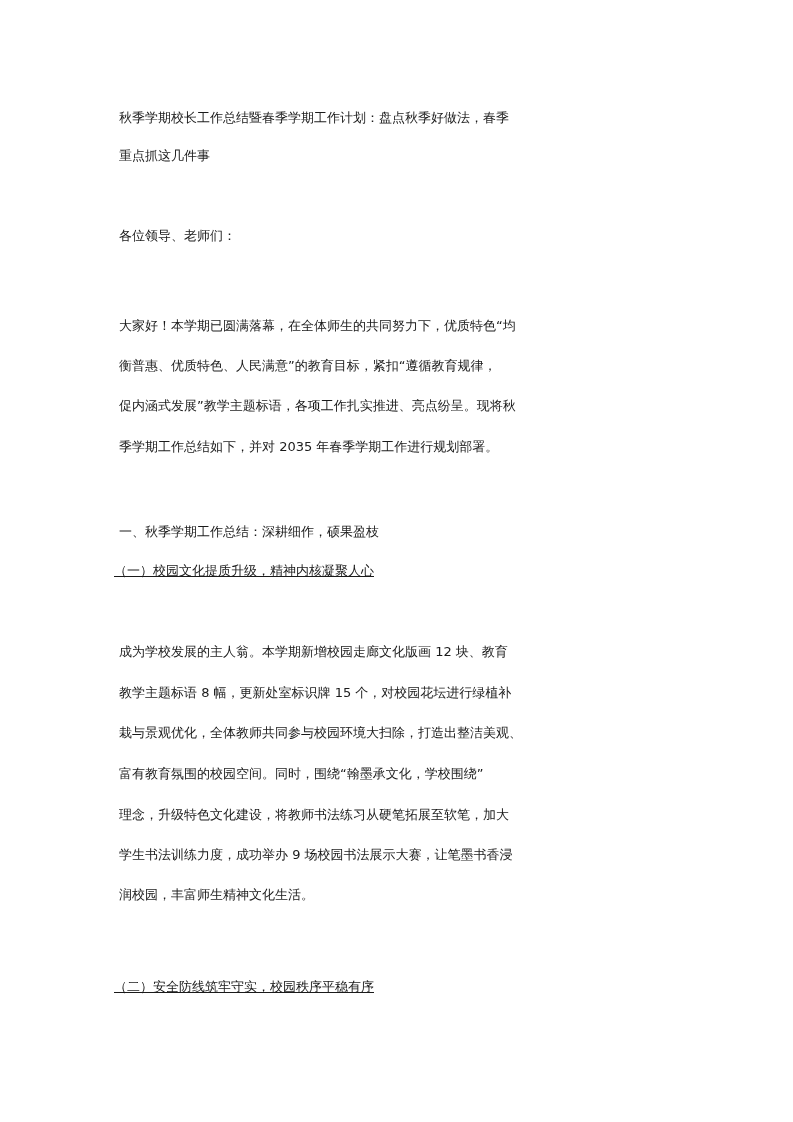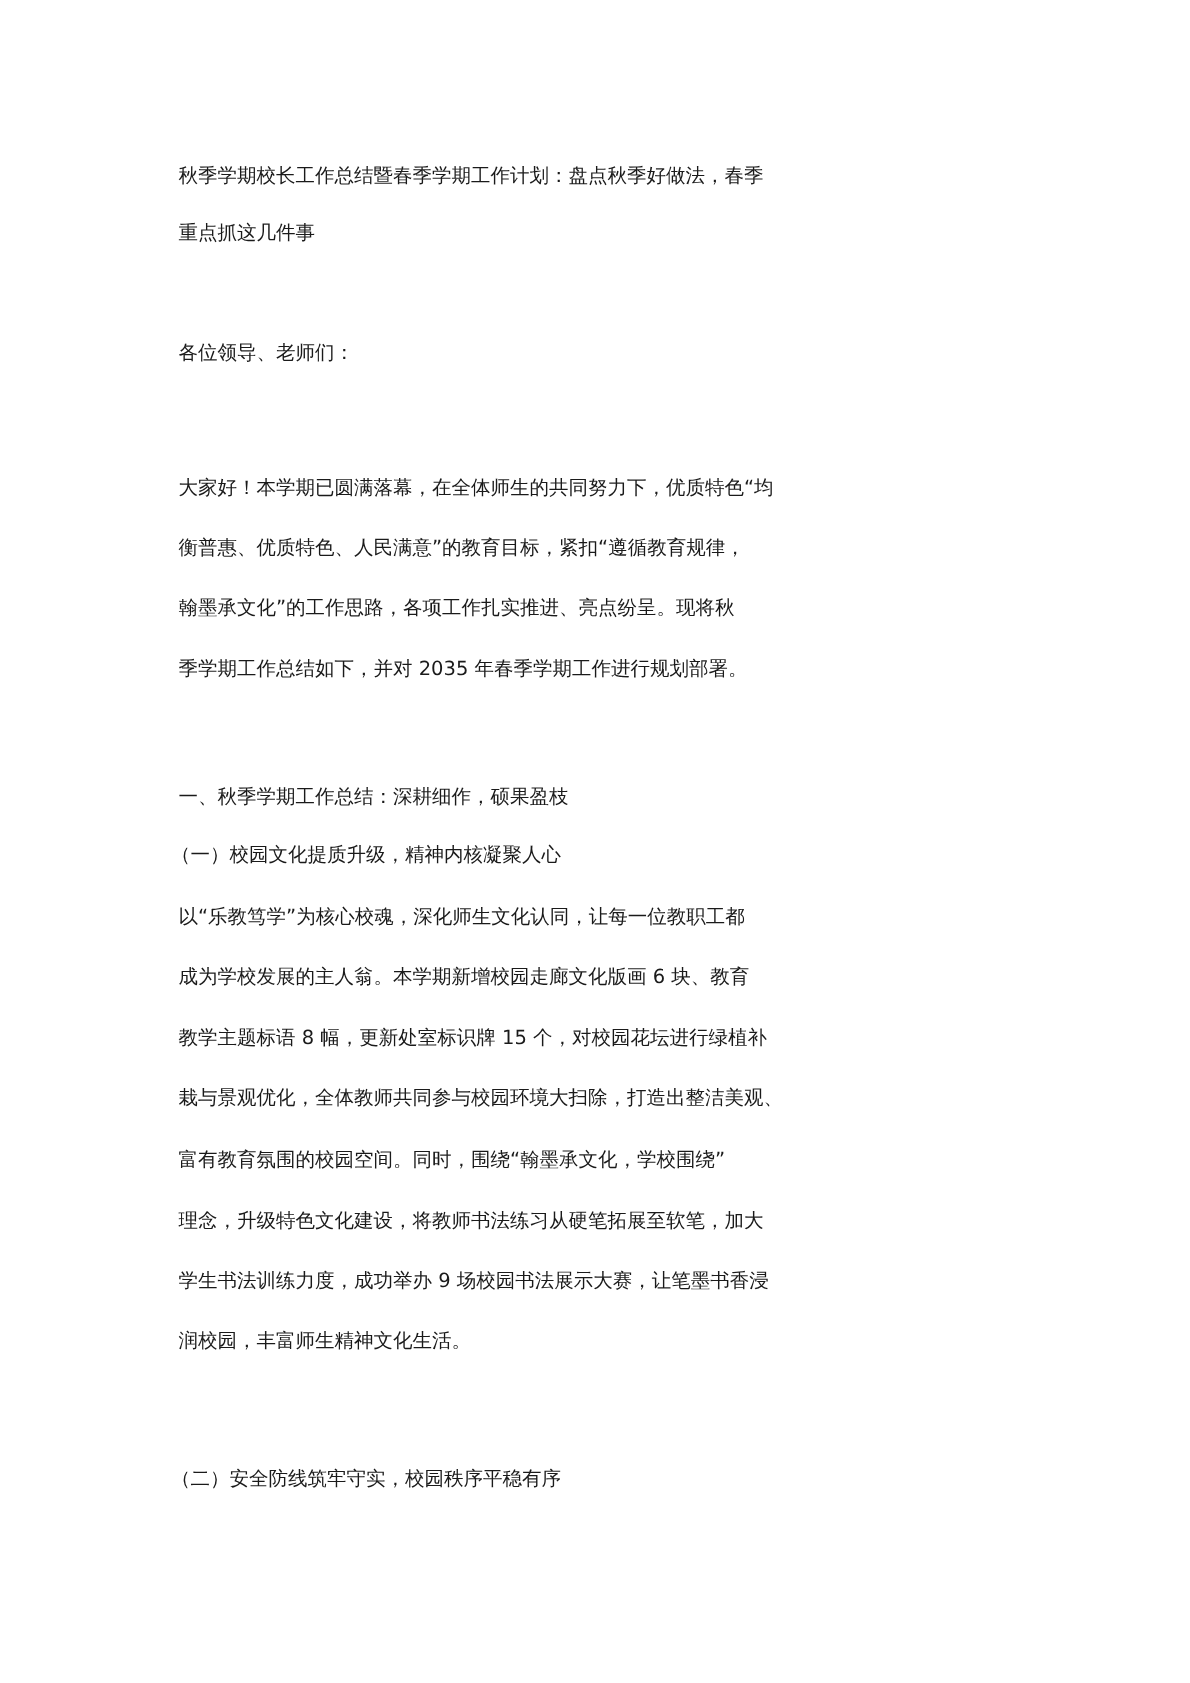--- a/index.html
+++ b/index.html
@@ -23,42 +23,41 @@
     background: #ffffff;
   }
   .line {
     position: absolute;
     left: 119px;
     font-size: 13px;
     line-height: 22px;
     white-space: nowrap;
     letter-spacing: 0px;
   }
-  .sub { left: 114px; }
+  .sub { left: 114px; text-decoration: underline; }
 </style>
 </head>
 <body>
 
 <div class="page">
 
   <div class="line" style="top:107px">秋季学期校长工作总结暨春季学期工作计划：盘点秋季好做法，春季</div>
   <div class="line" style="top:145px">重点抓这几件事</div>
 
   <div class="line" style="top:225px">各位领导、老师们：</div>
 
   <div class="line" style="top:315px">大家好！本学期已圆满落幕，在全体师生的共同努力下，优质特色“均</div>
   <div class="line" style="top:355px">衡普惠、优质特色、人民满意”的教育目标，紧扣“遵循教育规律，</div>
-  <div class="line" style="top:395px">翰墨承文化”的工作思路，各项工作扎实推进、亮点纷呈。现将秋</div>
+  <div class="line" style="top:395px">促内涵式发展”教学主题标语，各项工作扎实推进、亮点纷呈。现将秋</div>
   <div class="line" style="top:436px">季学期工作总结如下，并对 2035 年春季学期工作进行规划部署。</div>
 
   <div class="line" style="top:521px">一、秋季学期工作总结：深耕细作，硕果盈枝</div>
   <div class="line sub" style="top:560px">（一）校园文化提质升级，精神内核凝聚人心</div>
 
-  <div class="line" style="top:601px">以“乐教笃学”为核心校魂，深化师生文化认同，让每一位教职工都</div>
-  <div class="line" style="top:641px">成为学校发展的主人翁。本学期新增校园走廊文化版画 6 块、教育</div>
+  <div class="line" style="top:641px">成为学校发展的主人翁。本学期新增校园走廊文化版画 12 块、教育</div>
   <div class="line" style="top:682px">教学主题标语 8 幅，更新处室标识牌 15 个，对校园花坛进行绿植补</div>
   <div class="line" style="top:722px">栽与景观优化，全体教师共同参与校园环境大扫除，打造出整洁美观、</div>
   <div class="line" style="top:763px">富有教育氛围的校园空间。同时，围绕“翰墨承文化，学校围绕”</div>
   <div class="line" style="top:804px">理念，升级特色文化建设，将教师书法练习从硬笔拓展至软笔，加大</div>
   <div class="line" style="top:844px">学生书法训练力度，成功举办 9 场校园书法展示大赛，让笔墨书香浸</div>
   <div class="line" style="top:884px">润校园，丰富师生精神文化生活。</div>
 
   <div class="line sub" style="top:976px">（二）安全防线筑牢守实，校园秩序平稳有序</div>
 
 </div>

